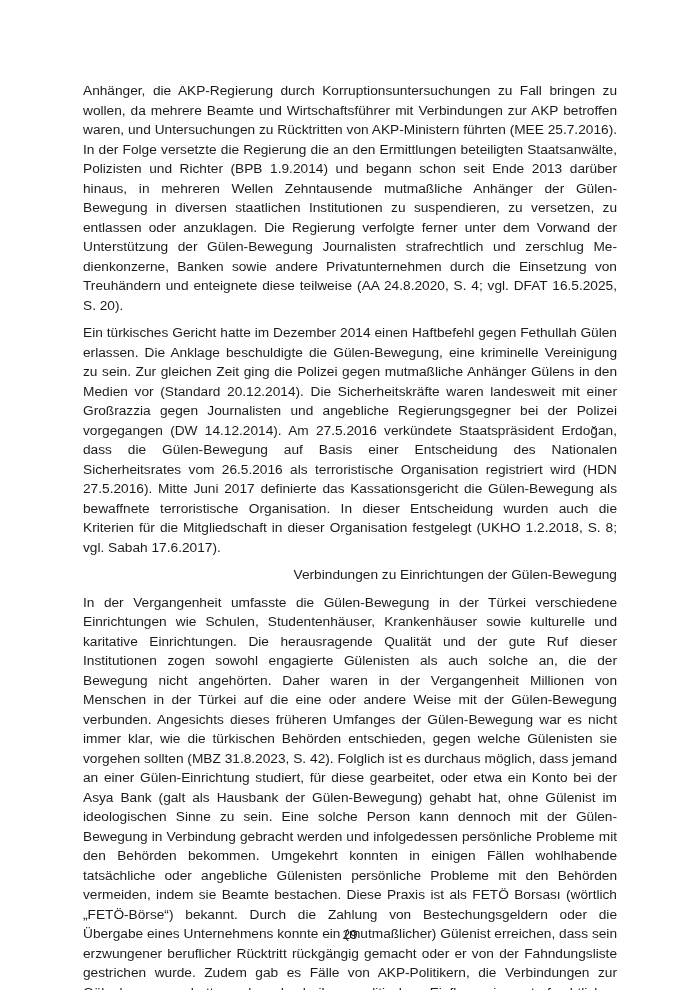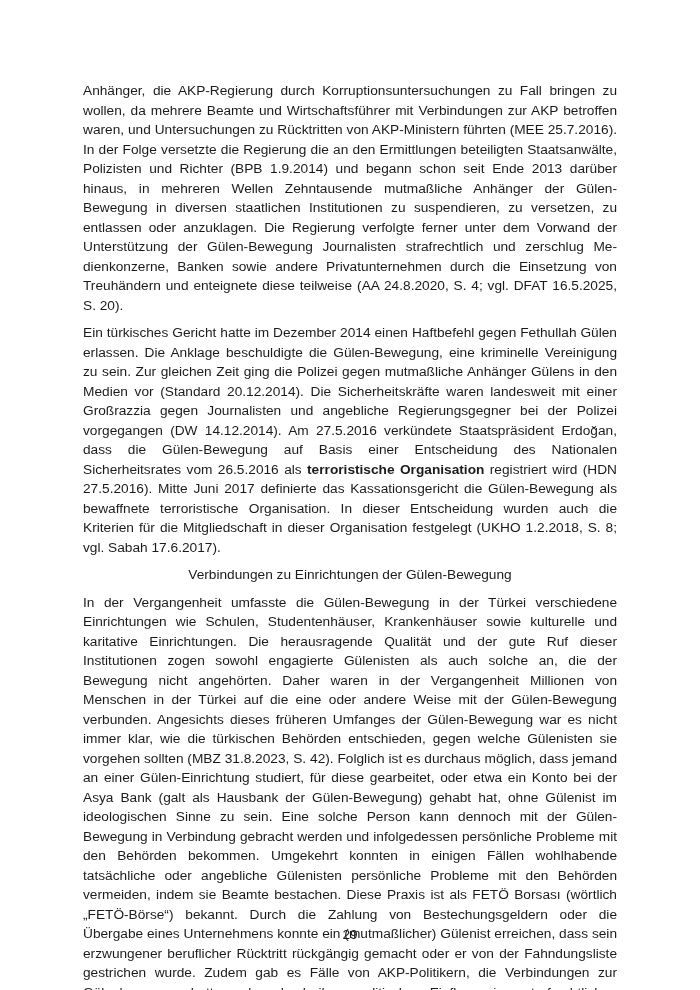--- a/index.html
+++ b/index.html
@@ -28,26 +28,26 @@
     -webkit-hyphens: manual;
   }
   .text-column p.paragraph {
     margin: 0 0 8px 0;
     padding: 0;
   }
   .text-column h2.heading {
     font-size: 13.7px;
     line-height: 19.5px;
     font-weight: bold;
-    text-align: center;
+    text-align: right;
     margin: 0 0 8px 0;
     padding: 0;
   }
   .run-normal { font-weight: normal; }
-  .run-bold { font-weight: bold; }
+  .run-bold { font-weight: normal; }
   .run-link {
     text-decoration-thickness: 1px;
     text-underline-offset: 2.5px;
     text-decoration-color: #555555;
     color: inherit;
     cursor: pointer;
   }
   .page-number {
     position: absolute;
     top: 925px;

